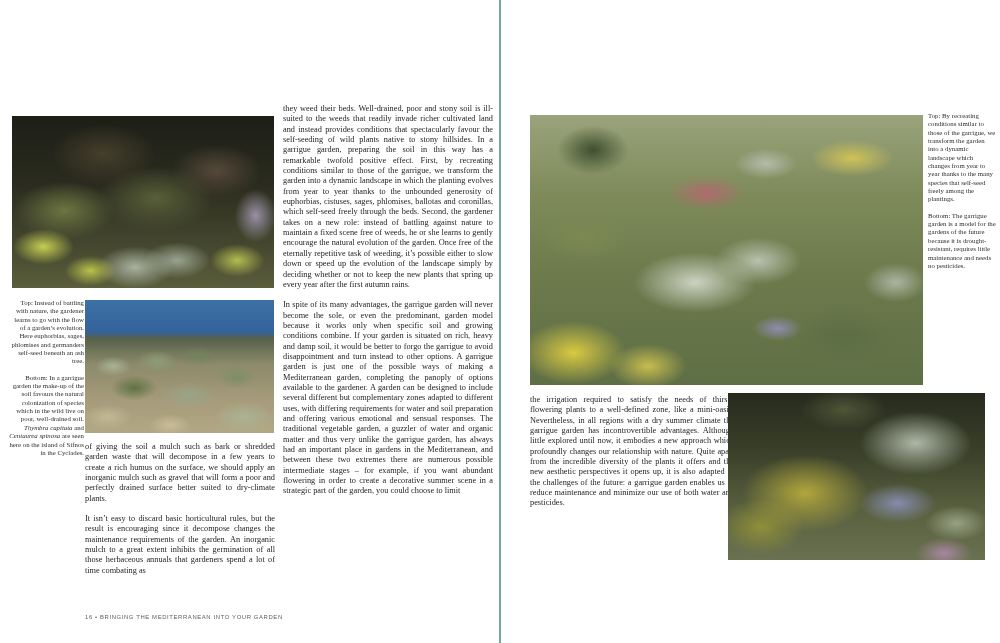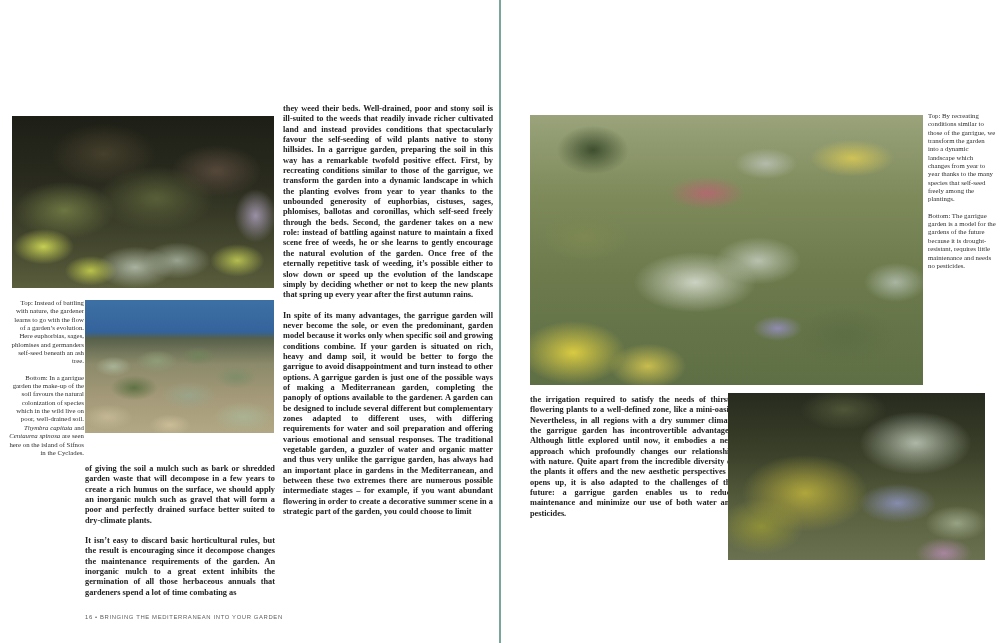--- a/index.html
+++ b/index.html
@@ -3,21 +3,21 @@
 <meta charset="utf-8">
 <style>
   html,body{margin:0;padding:0;background:#ffffff;}
   #spread{
     position:relative;width:1000px;height:643px;background:#ffffff;overflow:hidden;
     font-family:"Liberation Serif","DejaVu Serif",serif;color:#232323;
   }
   .abs{position:absolute;}
   
   .bodytext{font-size:8.3px;line-height:10.35px;text-align:justify;}
-  .bodytext p{margin:0 0 10px 0;font-weight:bold;}
+  .bodytext p{margin:0 0 10px 0;}
   .caption{font-size:6.8px;line-height:8.35px;color:#2e2e2e;}
   .caption p{margin:0 0 8px 0;}
   .caption-right-align{text-align:right;}
   .caption .sp{font-style:italic;}
   .footerline{
     font-family:"Liberation Sans","DejaVu Sans",sans-serif;
     font-size:5.9px;letter-spacing:0.62px;color:#5d5d5d;white-space:nowrap;
   }
   
   .spine{top:0;height:643px;width:2px;background:#7aa59b;}
@@ -74,21 +74,21 @@
       radial-gradient(ellipse 55px 28px at 66% 66%, #868cad 0%, rgba(134,140,173,0) 70%),
       radial-gradient(ellipse 45px 25px at 89% 78%, #97a284 0%, rgba(151,162,132,0) 70%),
       radial-gradient(ellipse 40px 22px at 84% 96%, #a886a0 0%, rgba(168,134,160,0) 70%),
       radial-gradient(ellipse 60px 28px at 45% 10%, #4e5537 0%, rgba(78,85,55,0) 72%),
       linear-gradient(180deg, #272b1f 0%, #3a4029 35%, #59603f 70%, #6a7150 100%);
   }
   
   #photo-left-top   {left:12px;  top:116px; width:262px; height:172px;}
   #caption-left     {left:8px;   top:299px; width:76px;}
   #photo-left-bottom{left:85px;  top:300px; width:189px; height:133px;}
-  #col-left-lower   {left:85px;  top:464px; width:190px;}
+  #col-left-lower   {left:85px;  top:442px; width:190px;}
   #col-left-main    {left:283px; top:104px; width:210px;}
   #footer-left      {left:85px;  top:614px;}
   #spine-divider    {left:499px;}
   #photo-right-top  {left:530px; top:115px; width:393px; height:270px;}
   #caption-right    {left:928px; top:112px; width:68px;}
   #col-right-main   {left:530px; top:395px; width:204px;}
   #photo-right-bottom{left:728px;top:393px; width:257px; height:167px;}
 </style>
 </head>
 <body>

